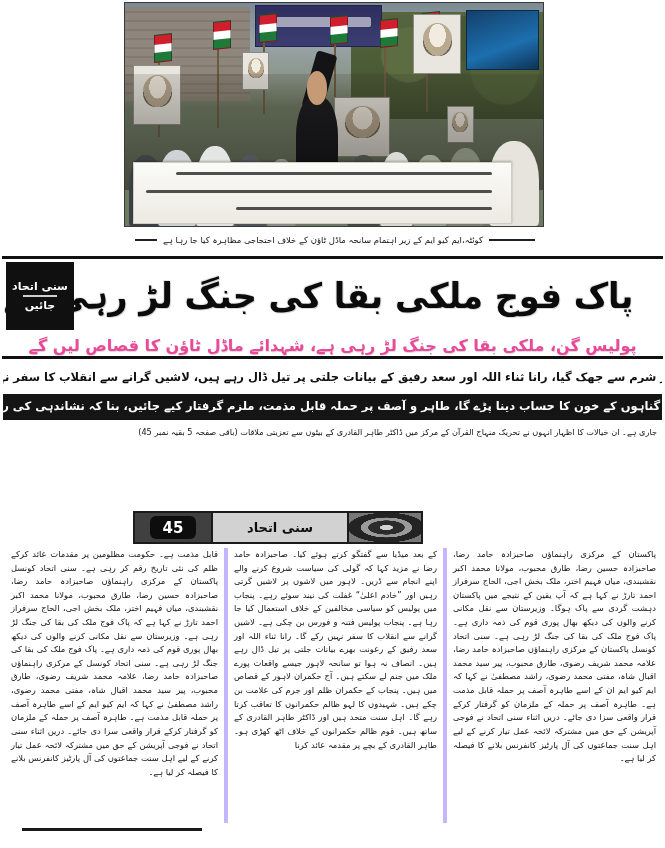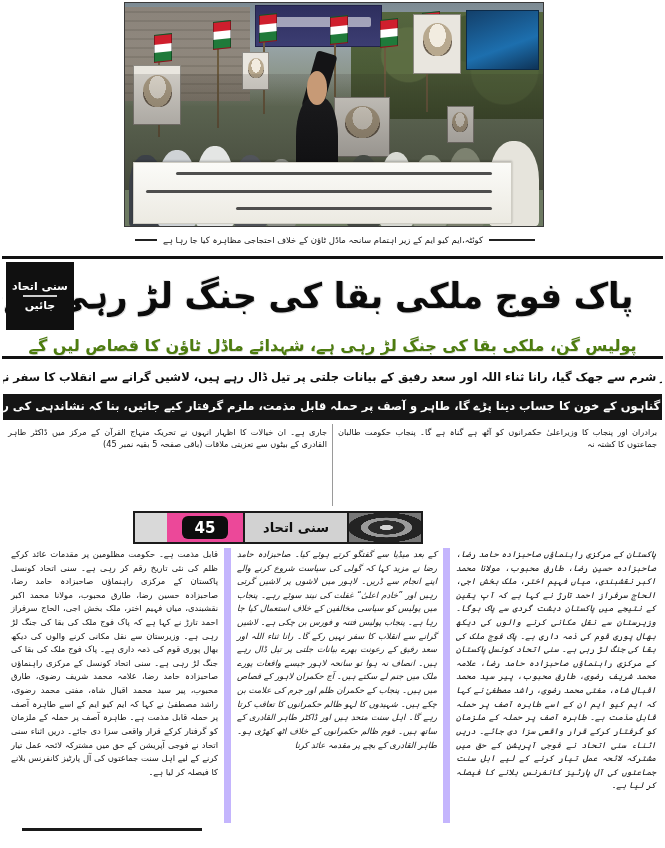--- a/index.html
+++ b/index.html
@@ -65,21 +65,21 @@
     align-items:center;justify-content:flex-end;box-sizing:border-box;padding:0 4px 0 76px;overflow:hidden;}
   .hl-text{direction:rtl;font-size:35px;font-weight:bold;line-height:1;letter-spacing:-.5px;
     color:#0b0b0b;white-space:nowrap;text-shadow:1px 1px 0 #d8d8d8,-1px -1px 0 #e6e6e6;
     transform:scaleX(.96);}
   .hl-badge{position:absolute;left:4px;top:3px;width:68px;height:68px;background:#101010;
     display:flex;flex-direction:column;align-items:center;justify-content:center;gap:3px;color:#fff;}
   .hl-badge span{direction:rtl;font-size:11px;font-weight:bold;line-height:1;}
   .hl-badge .bdivider{width:34px;height:2px;background:#cfcfcf;}
   .hl-sub{position:absolute;left:0;top:74px;width:661px;height:26px;display:flex;
     align-items:center;justify-content:center;overflow:hidden;box-sizing:border-box;padding:0 4px;}
-  .hl-sub-text{direction:rtl;font-size:16px;font-weight:bold;line-height:1;color:#4d7c0f;white-space:nowrap;
+  .hl-sub-text{direction:rtl;font-size:16px;font-weight:bold;line-height:1;color:#ec4899;white-space:nowrap;
     text-shadow:.5px .5px 0 #dcdcdc;}
 
   
   .deck1{position:absolute;left:3px;top:366px;width:659px;height:24px;display:flex;
     align-items:center;justify-content:center;overflow:hidden;}
   .deck1 .t{direction:rtl;font-size:11.5px;font-weight:bold;color:#111;white-space:nowrap;line-height:1;}
   .deck2{position:absolute;left:3px;top:394px;width:659px;height:26px;background:#151515;
     display:flex;align-items:center;justify-content:center;overflow:hidden;}
   .deck2 .t{direction:rtl;font-size:11.5px;font-weight:bold;color:#fdfdfd;white-space:nowrap;line-height:1;}
 
@@ -92,31 +92,31 @@
 
   
   .cont-head{position:absolute;left:133px;top:511px;width:290px;height:33px;
     border:2px solid #1b1b1b;box-sizing:border-box;display:flex;flex-direction:row-reverse;
     align-items:stretch;background:#d9d9d9;}
   .cont-logo{width:72px;border-left:2px solid #1b1b1b;background:
      radial-gradient(ellipse at 52% 50%,#d2d2d2 0 12%,#2b2b2b 13% 34%,#9a9a9a 35% 48%,#232323 49% 72%,#777 73%);
      filter:blur(.4px);}
   .cont-label{flex:1;display:flex;align-items:center;justify-content:center;background:#d2d2d2;}
   .cont-label span{direction:rtl;font-size:13px;font-weight:bold;color:#0f0f0f;}
-  .cont-num{width:76px;background:#ec4899;display:flex;align-items:center;justify-content:center;
-     border-right:2px solid #1b1b1b;margin-left:32px;}
+  .cont-num{width:76px;background:#404040;display:flex;align-items:center;justify-content:center;
+     border-right:2px solid #1b1b1b;}
   .num-pill{width:46px;height:23px;background:#0d0d0d;border-radius:6px;color:#fff;
      display:flex;align-items:center;justify-content:center;font-size:15px;font-weight:bold;
      font-family:"DejaVu Sans","Liberation Sans",sans-serif;}
 
   
   .lower{position:absolute;left:3px;top:548px;width:659px;height:275px;
     display:flex;flex-direction:row-reverse;}
   .lcol{width:219px;padding:0 6px;box-sizing:border-box;direction:rtl;}
-  .lcol.sep{border-left:7px solid #c4b5fd;font-style:italic;}
+  .lcol.sep{border-left:4px solid #c4b5fd;}
   .lcol p{margin:0;font-size:8.4px;line-height:1.62;text-align:justify;color:#131313;}
   .endrule{position:absolute;left:22px;top:828px;width:180px;height:3px;background:#1a1a1a;}
 </style>
 </head>
 <body>
 
 <div class="page">
 
   <div class="photo-wrap">
     <div class="photo">
@@ -191,23 +191,20 @@
 
   <div class="deck1">
     <div class="t">سانحے سے قوم کا سر شرم سے جھک گیا، رانا ثناء اللہ اور سعد رفیق کے بیانات جلتی پر تیل ڈال رہے ہیں، لاشیں گرانے سے انقلاب کا سفر نہیں رکے گا: حامد رضا</div>
   </div>
 
   <div class="deck2">
     <div class="t">حکمرانوں کو اٹھے گناہوں کے خون کا حساب دینا پڑے گا، طاہر و آصف پر حملہ قابل مذمت، ملزم گرفتار کیے جائیں، بنا کہ نشاندہی کی رہائی، فہیم وغیرہ</div>
   </div>
 
   <div class="upper">
-    <div class="ucol sep">
-      <p>برادران اور پنجاب کا وزیراعلیٰ حکمرانوں کو آٹھ ہے گناہ ہے گا۔ پنجاب حکومت طالبان جماعتوں کا کشتہ نہ</p>
-    </div>
     <div class="ucol">
       <p>جاری ہے۔ ان خیالات کا اظہار انہوں نے تحریک منہاج القرآن کے مرکز میں ڈاکٹر طاہر القادری کے بیٹوں سے تعزیتی ملاقات (باقی صفحہ 5 بقیہ نمبر 45)</p>
     </div>
   </div>
 
   <div class="cont-head">
     <div class="cont-logo"></div>
     <div class="cont-label">
       <span>سنی اتحاد</span>
     </div>

